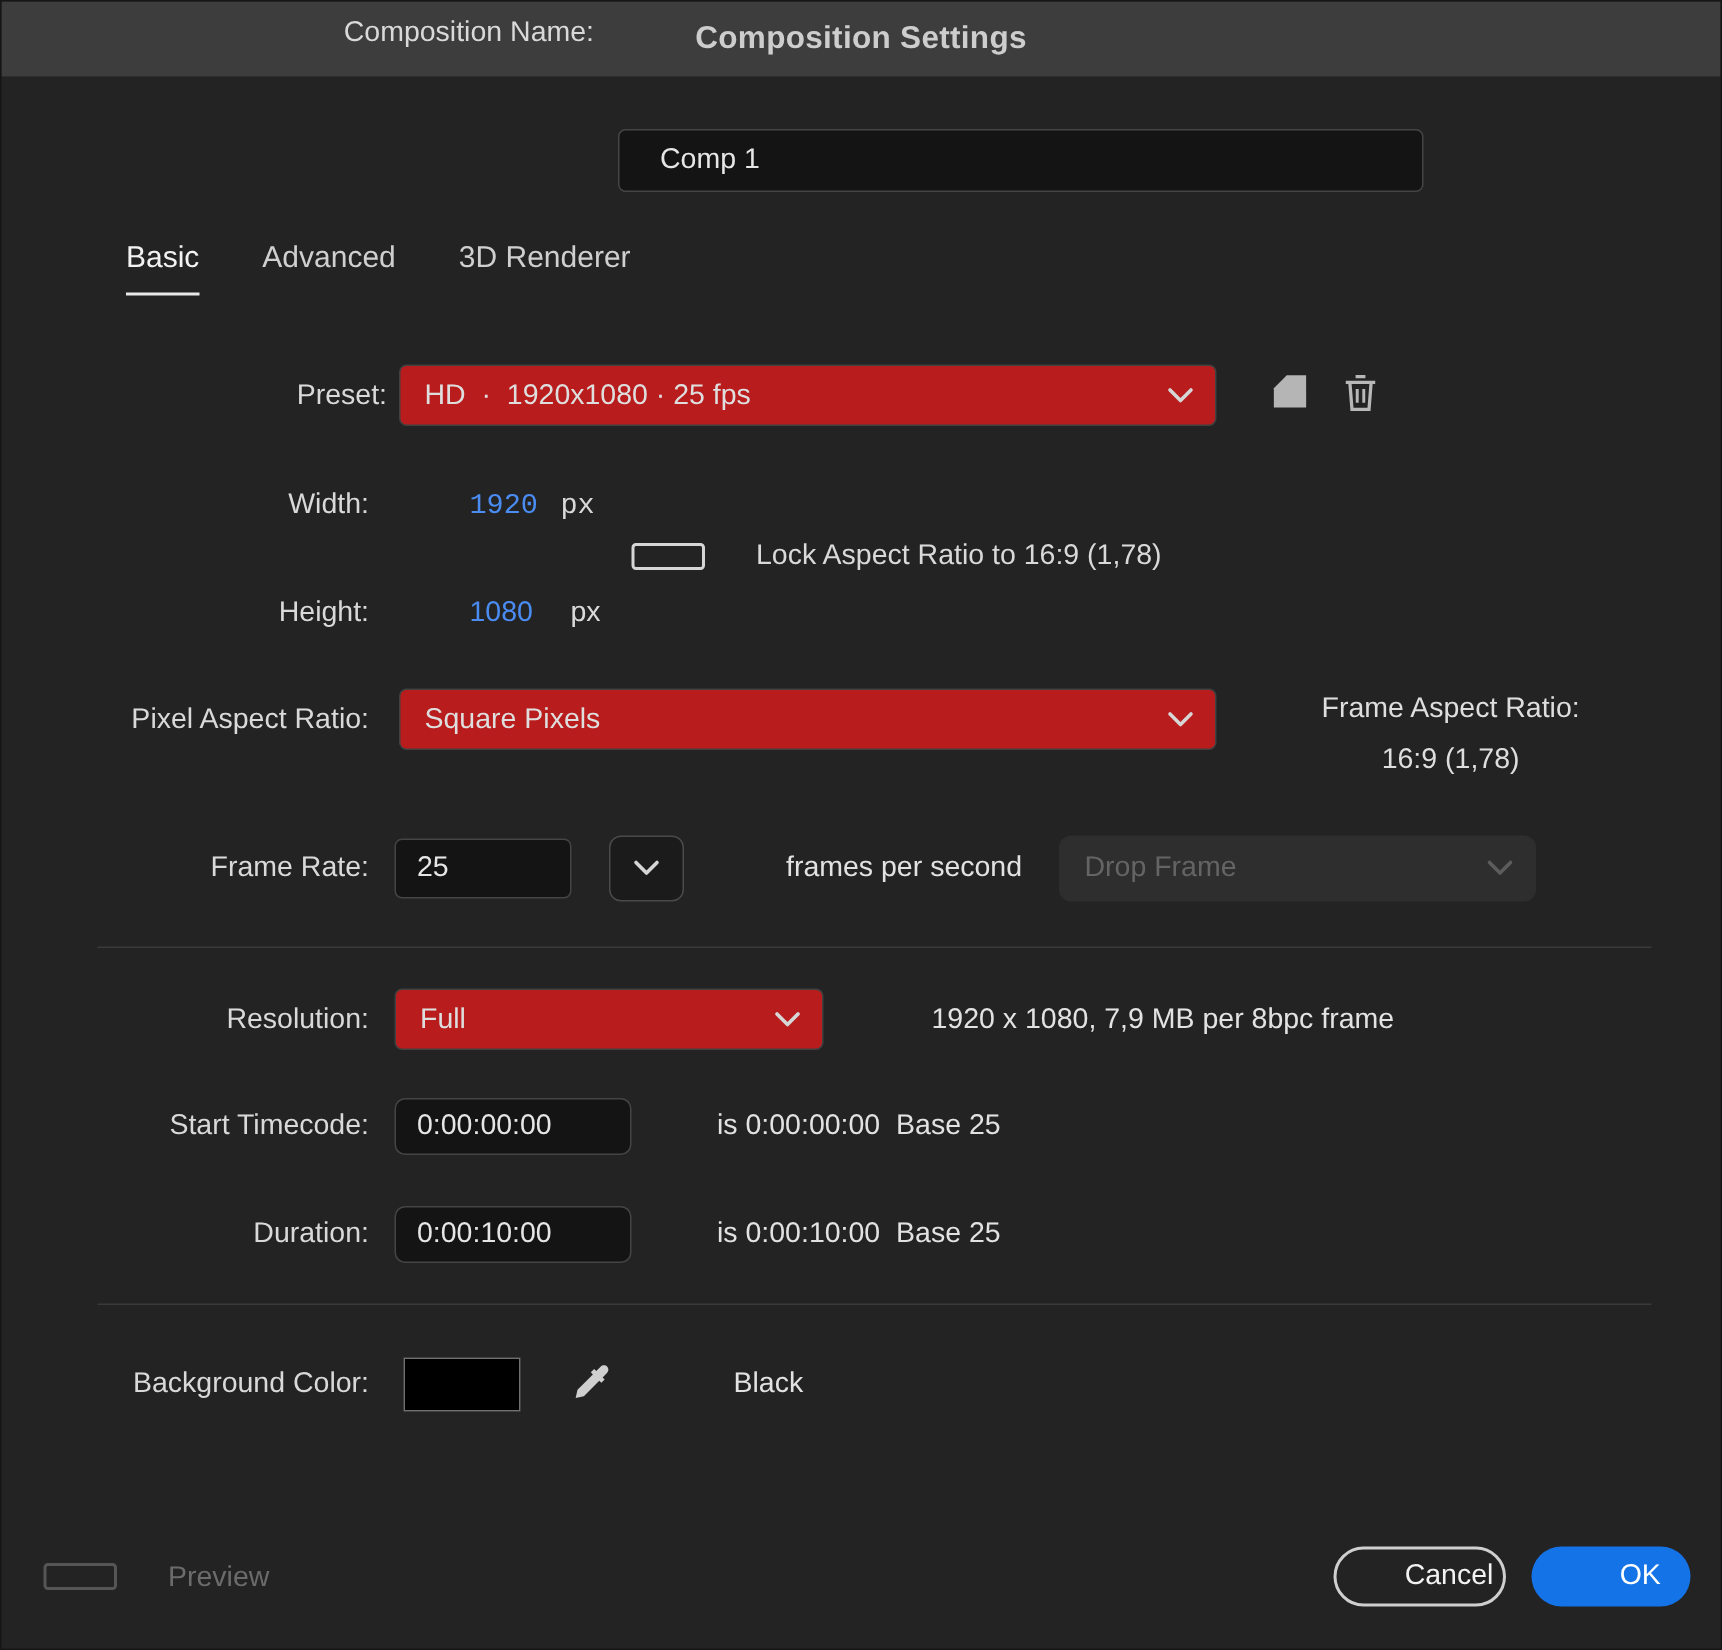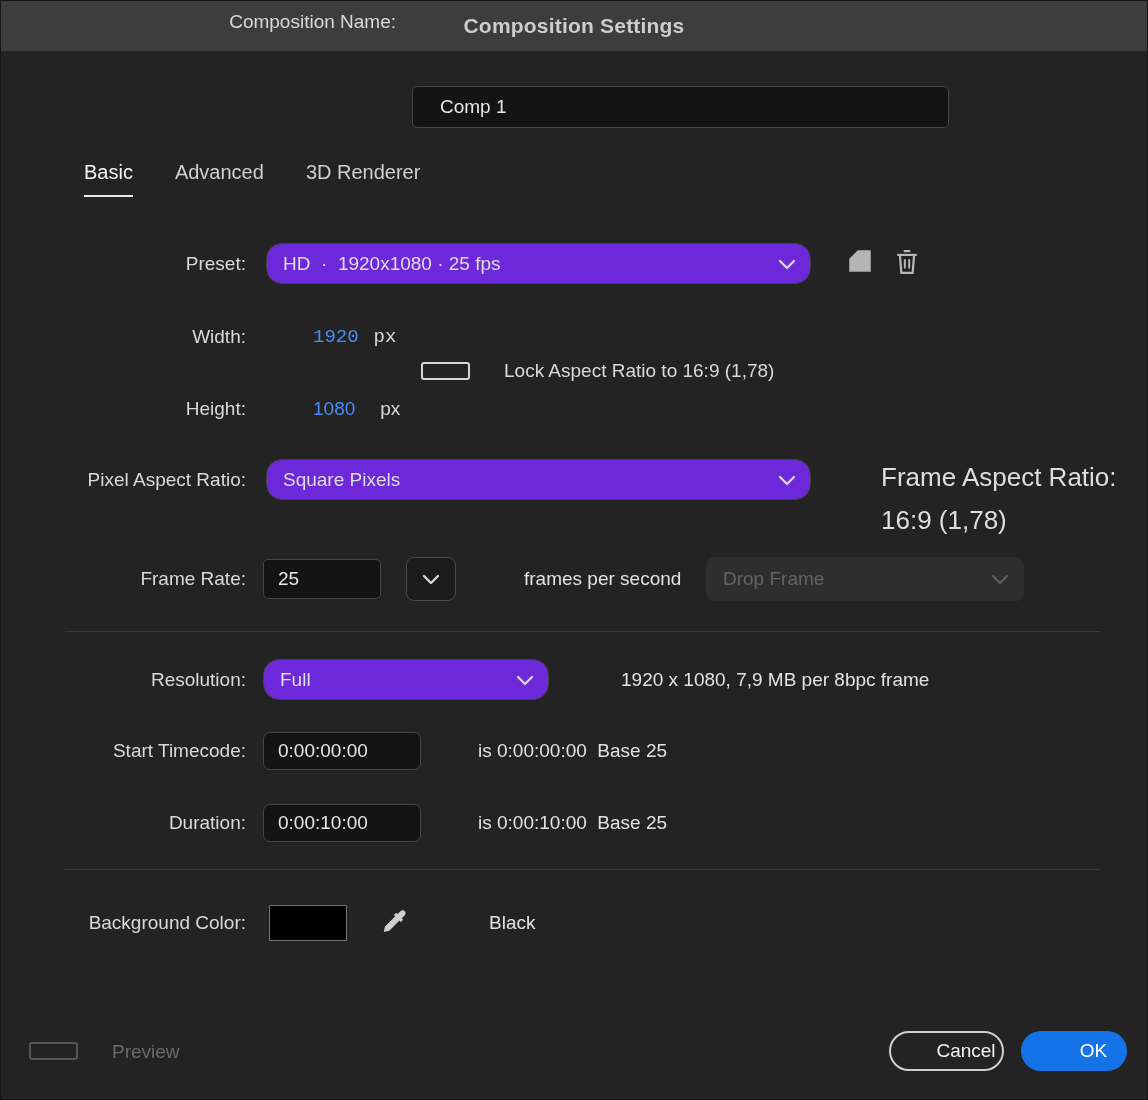--- a/index.html
+++ b/index.html
@@ -15,21 +15,21 @@
     color:#cdcdcd;font-size:21px;font-weight:700;letter-spacing:.2px;
   }
   .row-label{color:#d9d9d9;font-size:19px;text-align:right;}
   .textfield{
     background:#141414;border:1px solid #454545;border-radius:5px;
     color:#e6e6e6;font-size:19px;padding:0 14px;outline:none;
     font-family:"Liberation Sans",sans-serif;
   }
   .dropdown{
     display:flex;align-items:center;justify-content:space-between;
-    background:#6d28d9;border:1px solid #414141;border-radius:16px;
+    background:#b91c1c;border:1px solid #414141;border-radius:5px;
     color:#dedede;font-size:19px;padding:0 14px 0 16px;cursor:pointer;
   }
   .dropdown.disabled{background:#2e2e2e;border-color:#2e2e2e;color:#646464;border-radius:8px;}
   .pre{white-space:pre;}
   .tab{font-size:20px;color:#cfcfcf;padding-bottom:11px;cursor:pointer;}
   .tab.active{color:#f2f2f2;border-bottom:2px solid #e9e9e9;}
   .blue{color:#4a8cf2;}
   .checkbox{
     border:2px solid #d6d6d6;border-radius:3px;background:transparent;cursor:pointer;
   }
@@ -57,21 +57,21 @@
 
   <div class="abs row-label" style="left:0;top:86;width:395px;height:41px;line-height:41px;">Composition Name:</div>
   <input class="abs textfield" style="left: 411px; top: 85px; width: 537px; height: 42px; padding-left: 27px;" value="Comp 1">
 
   <div class="abs" style="left:38px;top:160px;display:flex;gap:42px;">
     <div class="tab active">Basic</div>
     <div class="tab">Advanced</div>
     <div class="tab">3D Renderer</div>
   </div>
 
-  <div class="abs row-label" style="left:0;top:242px;width:245px;height:41px;line-height:41px;">Preset:</div>
+  <div class="abs row-label" style="left:12px;top:242px;width:245px;height:41px;line-height:41px;">Preset:</div>
   <div class="abs dropdown" style="left:265px;top:242px;width:545px;height:41px;">
     <span class="pre">HD  ·  1920x1080 · 25 fps</span>
     <span class="chev">
       <svg width="18" height="11" viewBox="0 0 18 11">
           <path d="M2 2l7 7 7-7" fill="none" stroke="#d6d6d6" stroke-width="2.4" stroke-linecap="round" stroke-linejoin="round"></path>
         </svg>
     </span>
   </div>
   <button class="abs iconbtn" style="left:842px;top:247px;width:34px;height:30px;">
     <span>
@@ -108,21 +108,21 @@
 
   <div class="abs dropdown" style="left:265px;top:458px;width:545px;height:41px;">
     <span>Square Pixels</span>
     <span class="chev">
       <svg width="18" height="11" viewBox="0 0 18 11">
           <path d="M2 2l7 7 7-7" fill="none" stroke="#d6d6d6" stroke-width="2.4" stroke-linecap="round" stroke-linejoin="round"></path>
         </svg>
     </span>
   </div>
   <div class="abs row-label" style="left:0;top:458px;width:245px;height:41px;line-height:41px;">Pixel Aspect Ratio:</div>
-  <div class="abs" style="left:835px;top:461px;font-size:26px;color:#dedede;">
+  <div class="abs" style="left:835px;top:461px;font-size:19px;color:#dedede;text-align:center;">
     <div>Frame Aspect Ratio:</div>
     <div style="margin-top:12px;">16:9 (1,78)</div>
   </div>
 
   <div class="abs row-label" style="left:0;top:556px;width:245px;height:44px;line-height:44px;">Frame Rate:</div>
   <input class="abs textfield" style="left: 262px; top: 558px; width: 118px; height: 40px;" value="25">
   <div class="abs dropdown" style="left:405px;top:556px;width:50px;height:44px;justify-content:center;padding:0;border-radius:8px;border-color:#4a4a4a;background:#1b1b1b;">
     <span>
       <svg width="18" height="11" viewBox="0 0 18 11">
           <path d="M2 2l7 7 7-7" fill="none" stroke="#d6d6d6" stroke-width="2.4" stroke-linecap="round" stroke-linejoin="round"></path>

